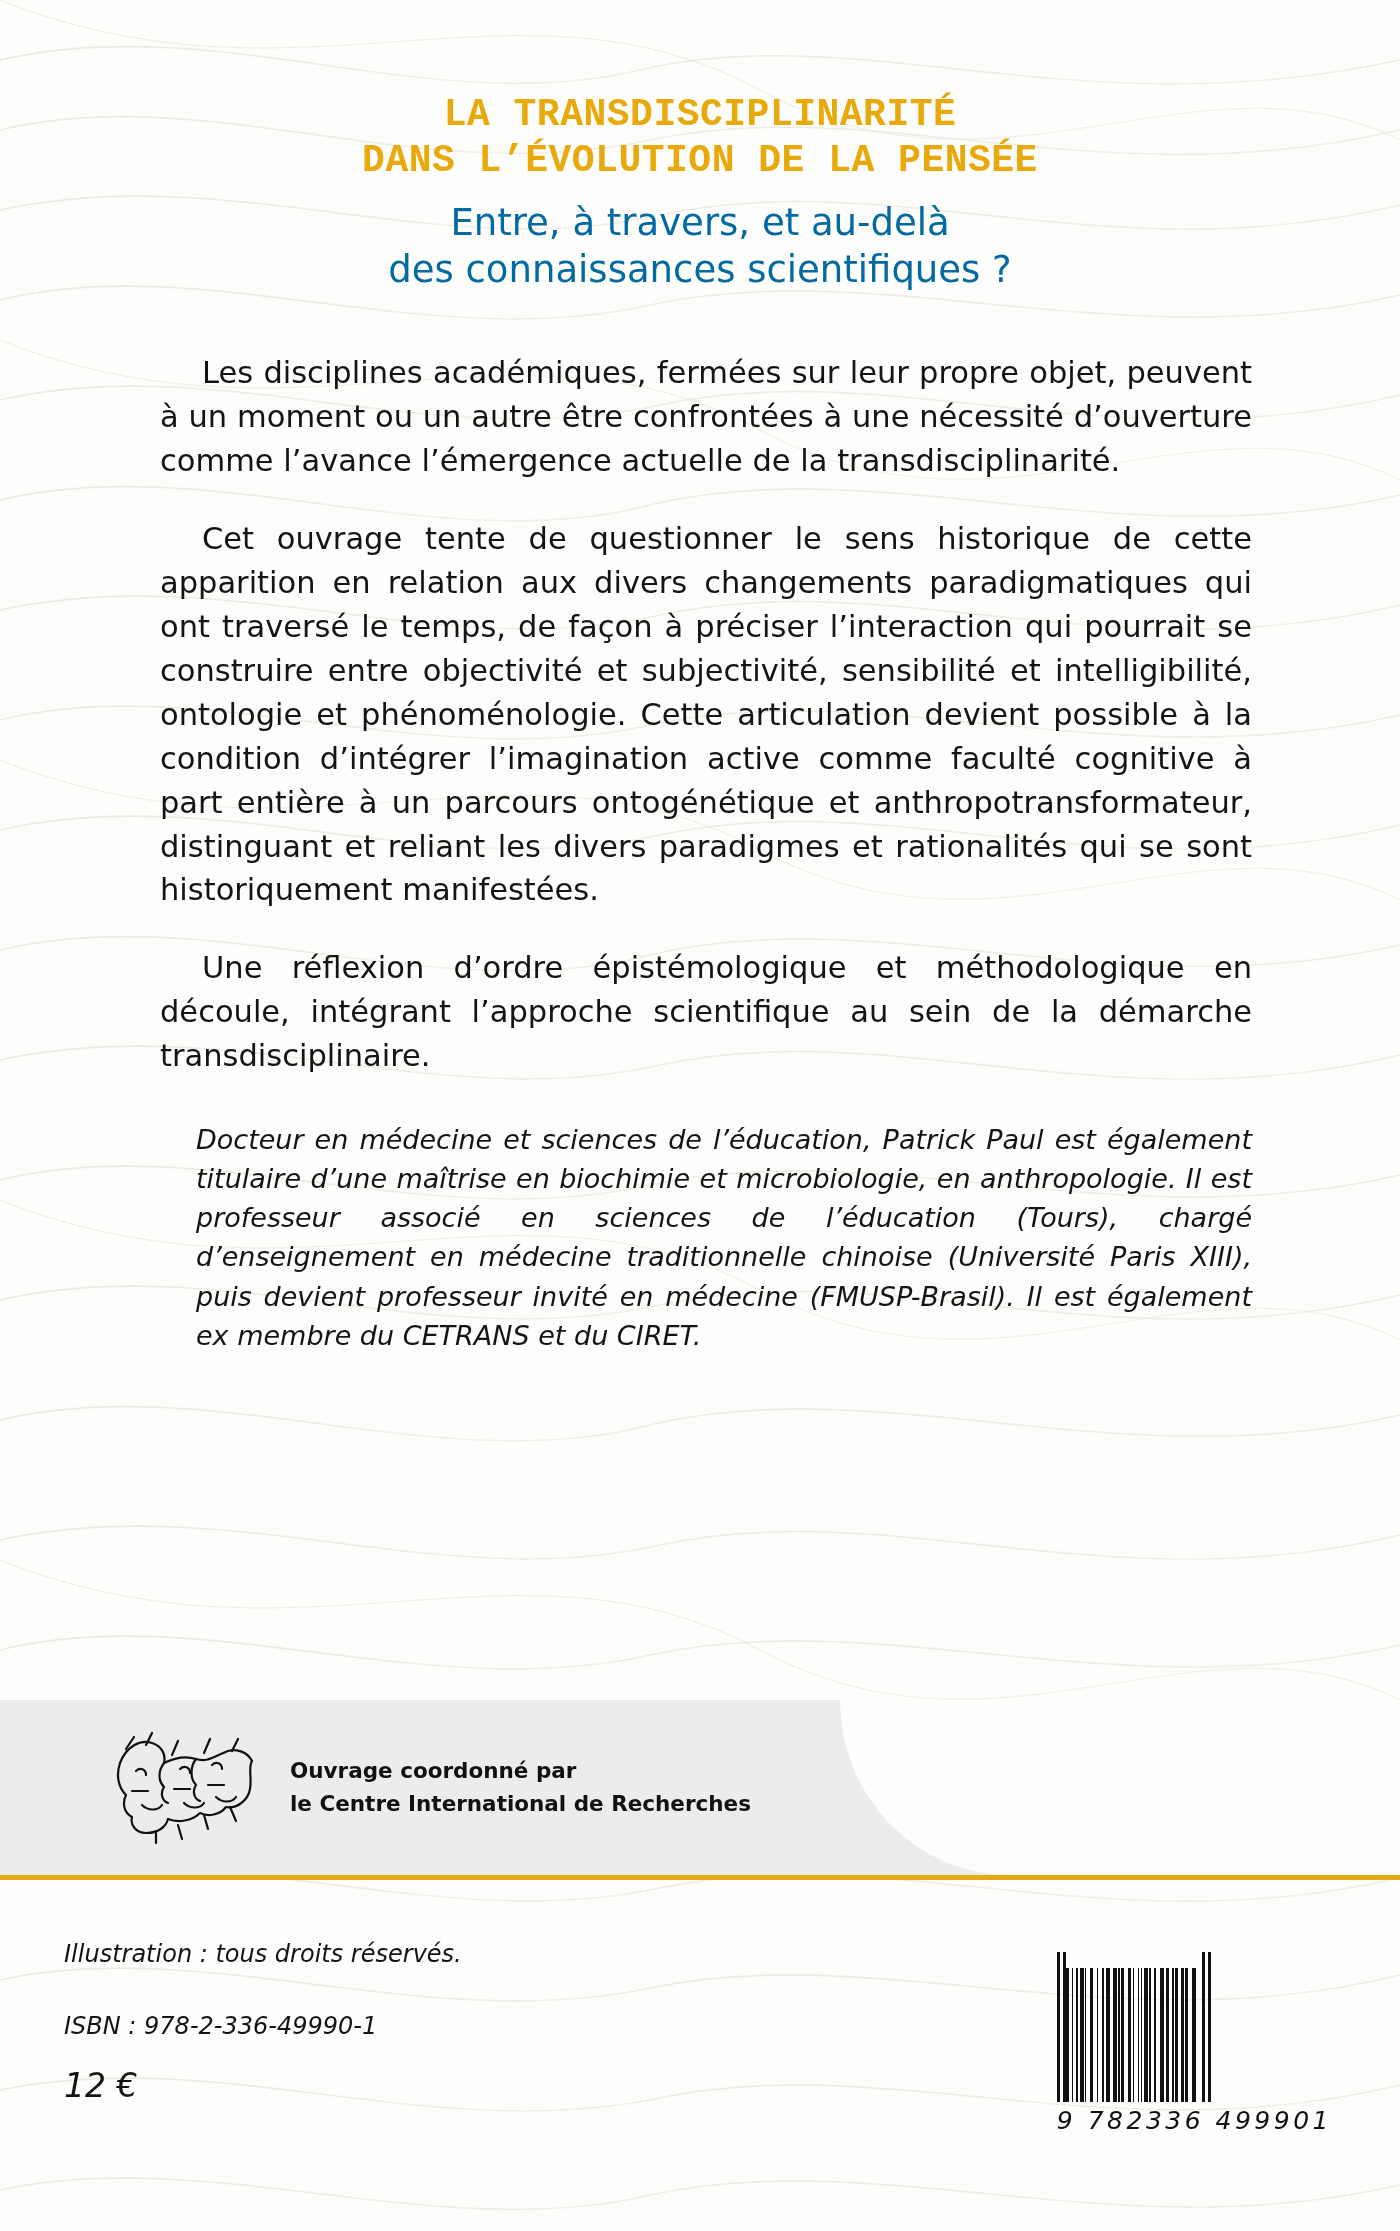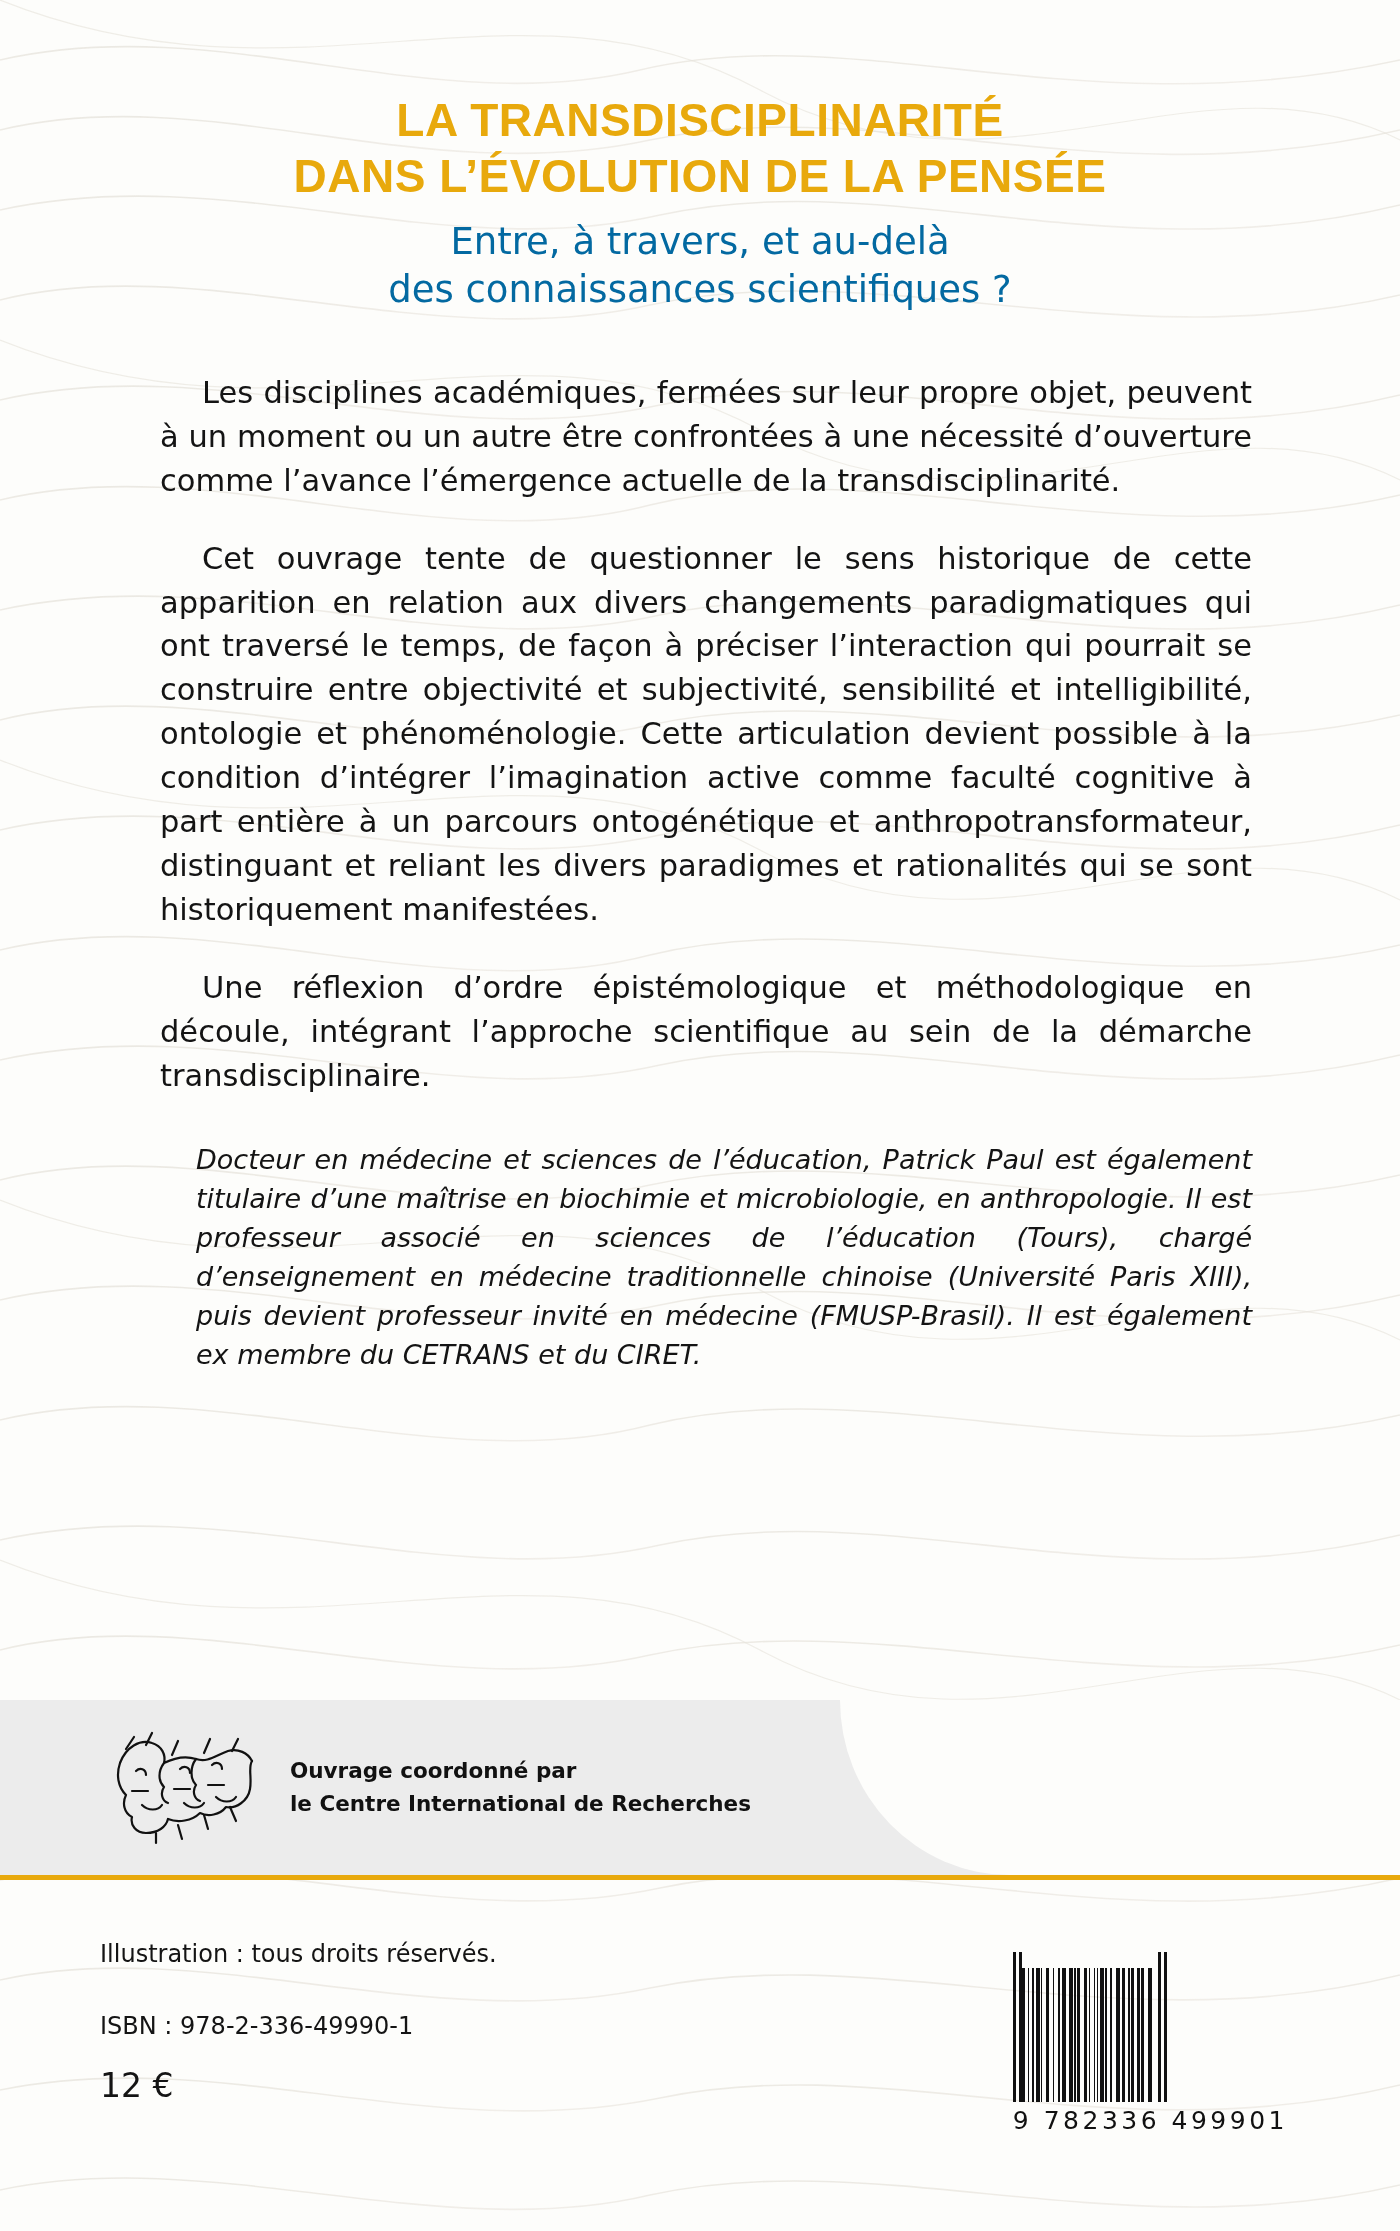--- a/index.html
+++ b/index.html
@@ -32,23 +32,23 @@
     box-sizing: border-box;
   }
 
   
   .title-block {
     padding-top: 92px;
     text-align: center;
   }
   .main-title {
     color: #e8a90c;
-    font-family: Liberation Sans, sans-serif;
+    font-family: Liberation Mono, monospace;
     font-weight: bold;
-    font-size: 46px;
+    font-size: 38px;
     line-height: 1.22;
     letter-spacing: 0.5px;
     margin: 0;
   }
   .subtitle {
     color: #0369a1;
     font-size: 37px;
     line-height: 1.28;
     margin: 14px 0 0 0;
     font-weight: normal;
@@ -127,28 +127,29 @@
   .publisher-lines {
     color: #111;
     font-size: 21.5px;
     font-weight: bold;
     line-height: 1.5;
   }
 
   
   .footer {
     position: absolute;
-    left: 0; right: 12px;
+    left: 0; right: 4px;
     top: 1940px;
     z-index: 2;
-    padding: 0 100px;
+    padding: 0 64px;
     box-sizing: border-box;
     display: flex;
     justify-content: space-between;
     align-items: flex-start;
+    font-style: italic;
   }
   .footer-left {
     color: #141414;
   }
   .illustration-note {
     font-size: 24px;
     margin-bottom: 44px;
   }
   .isbn {
     font-size: 24px;

